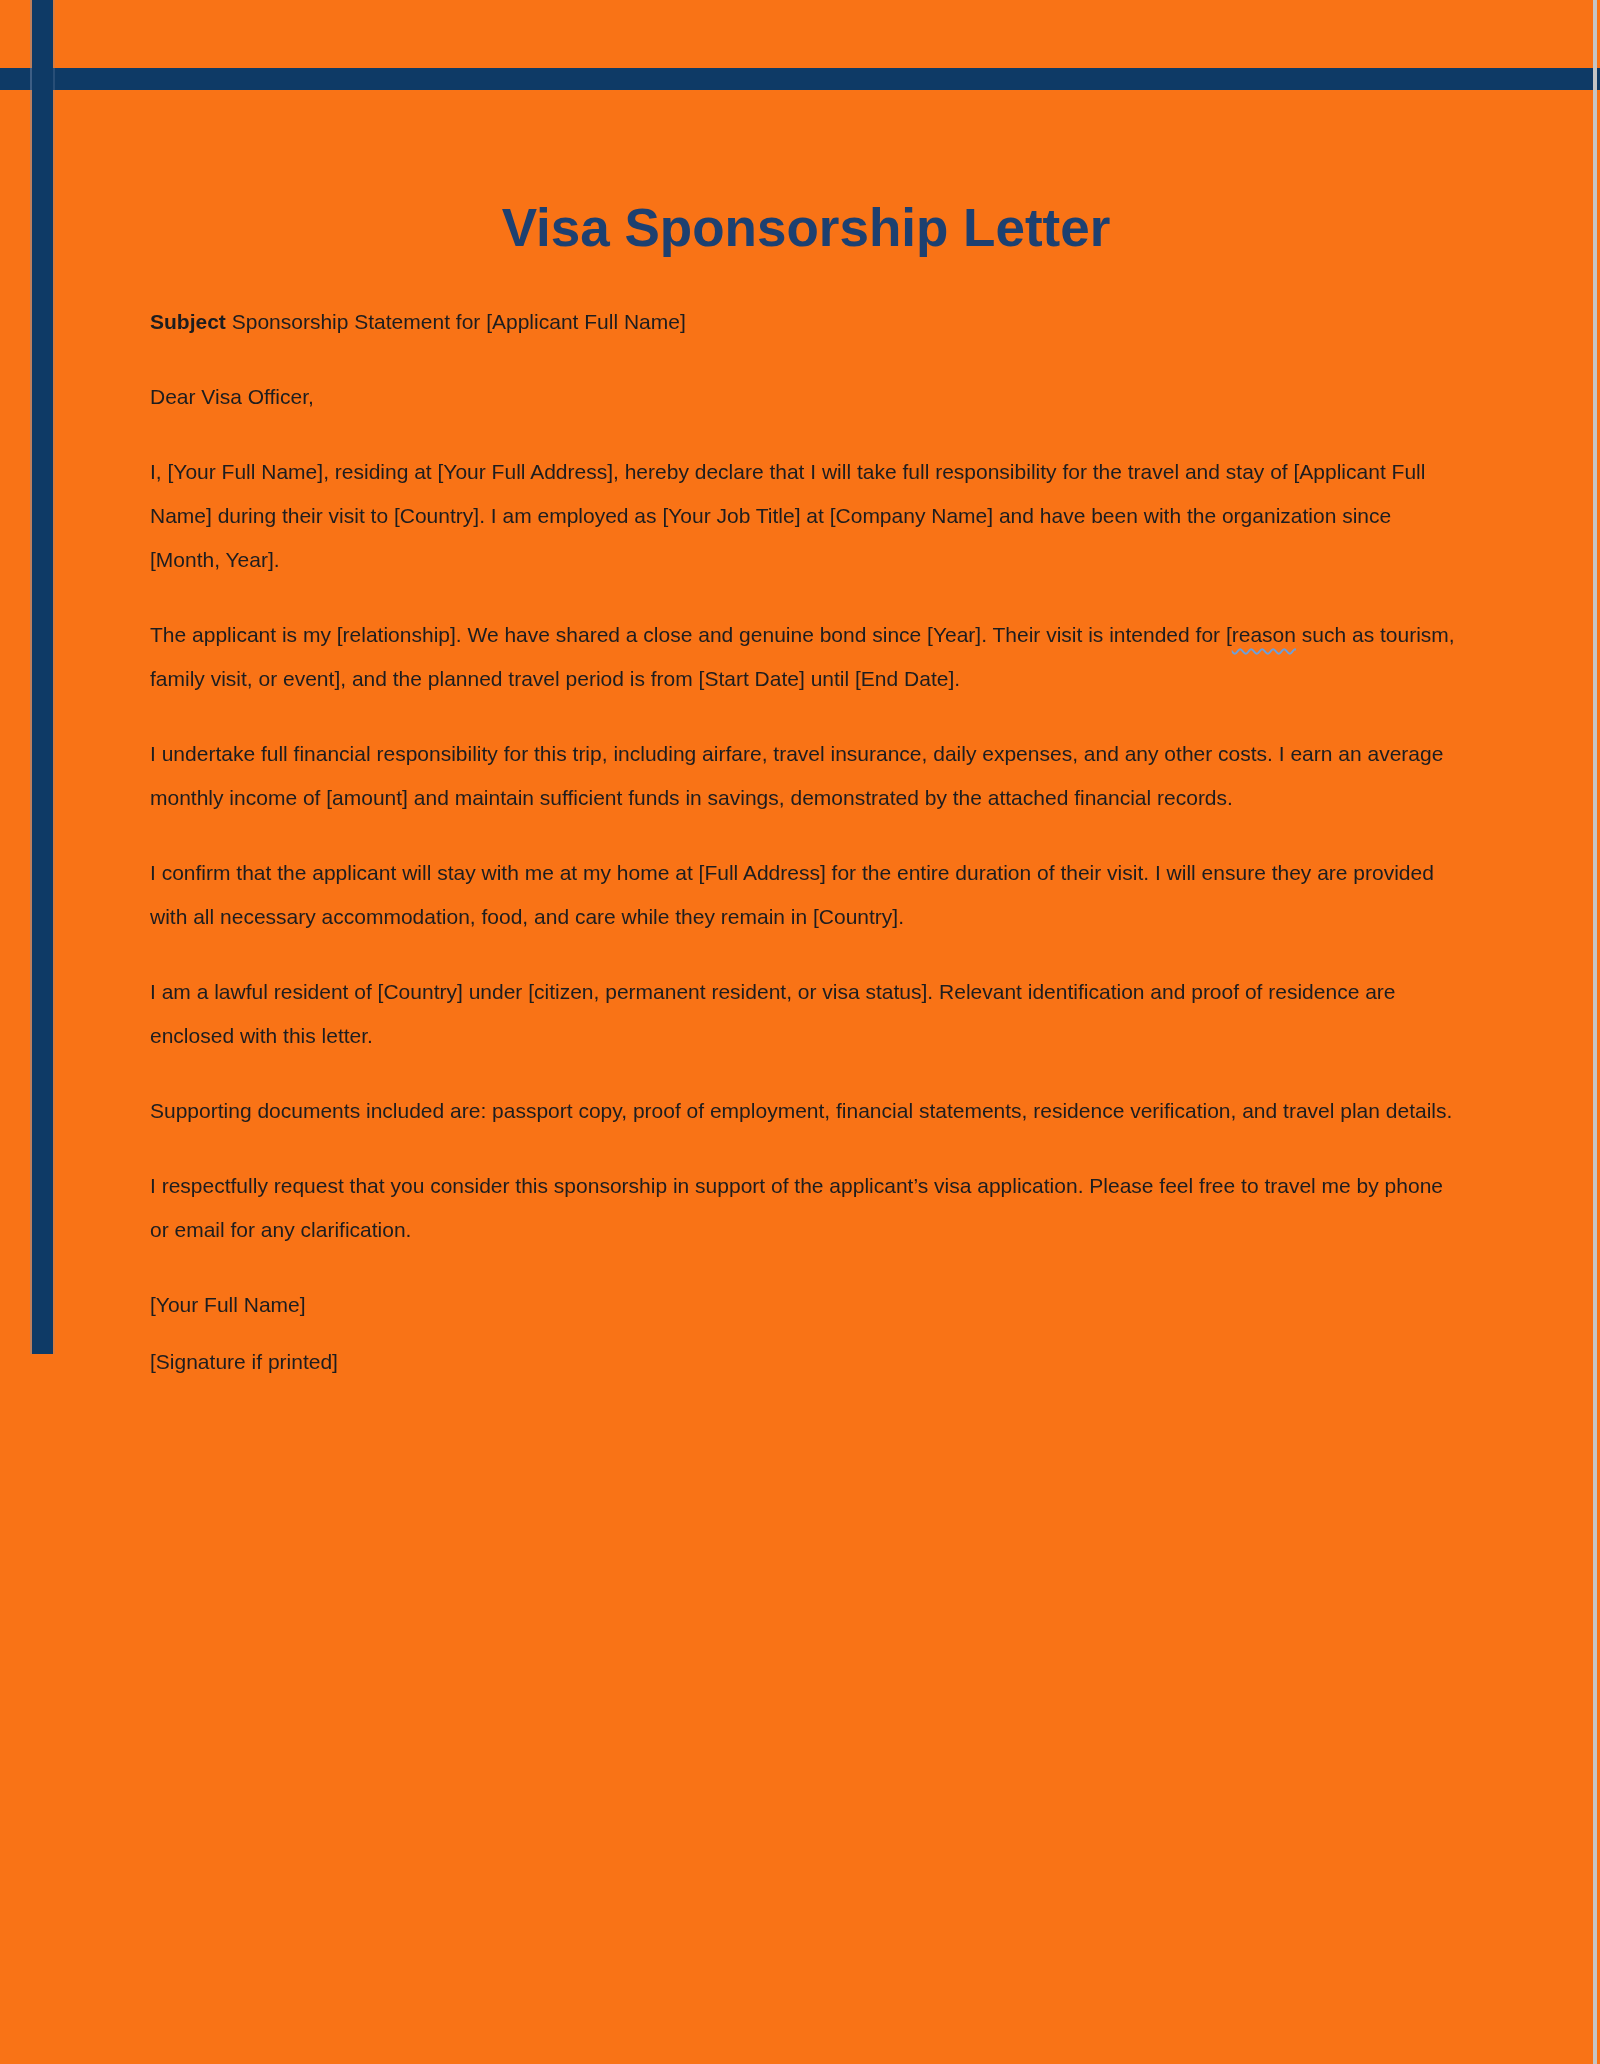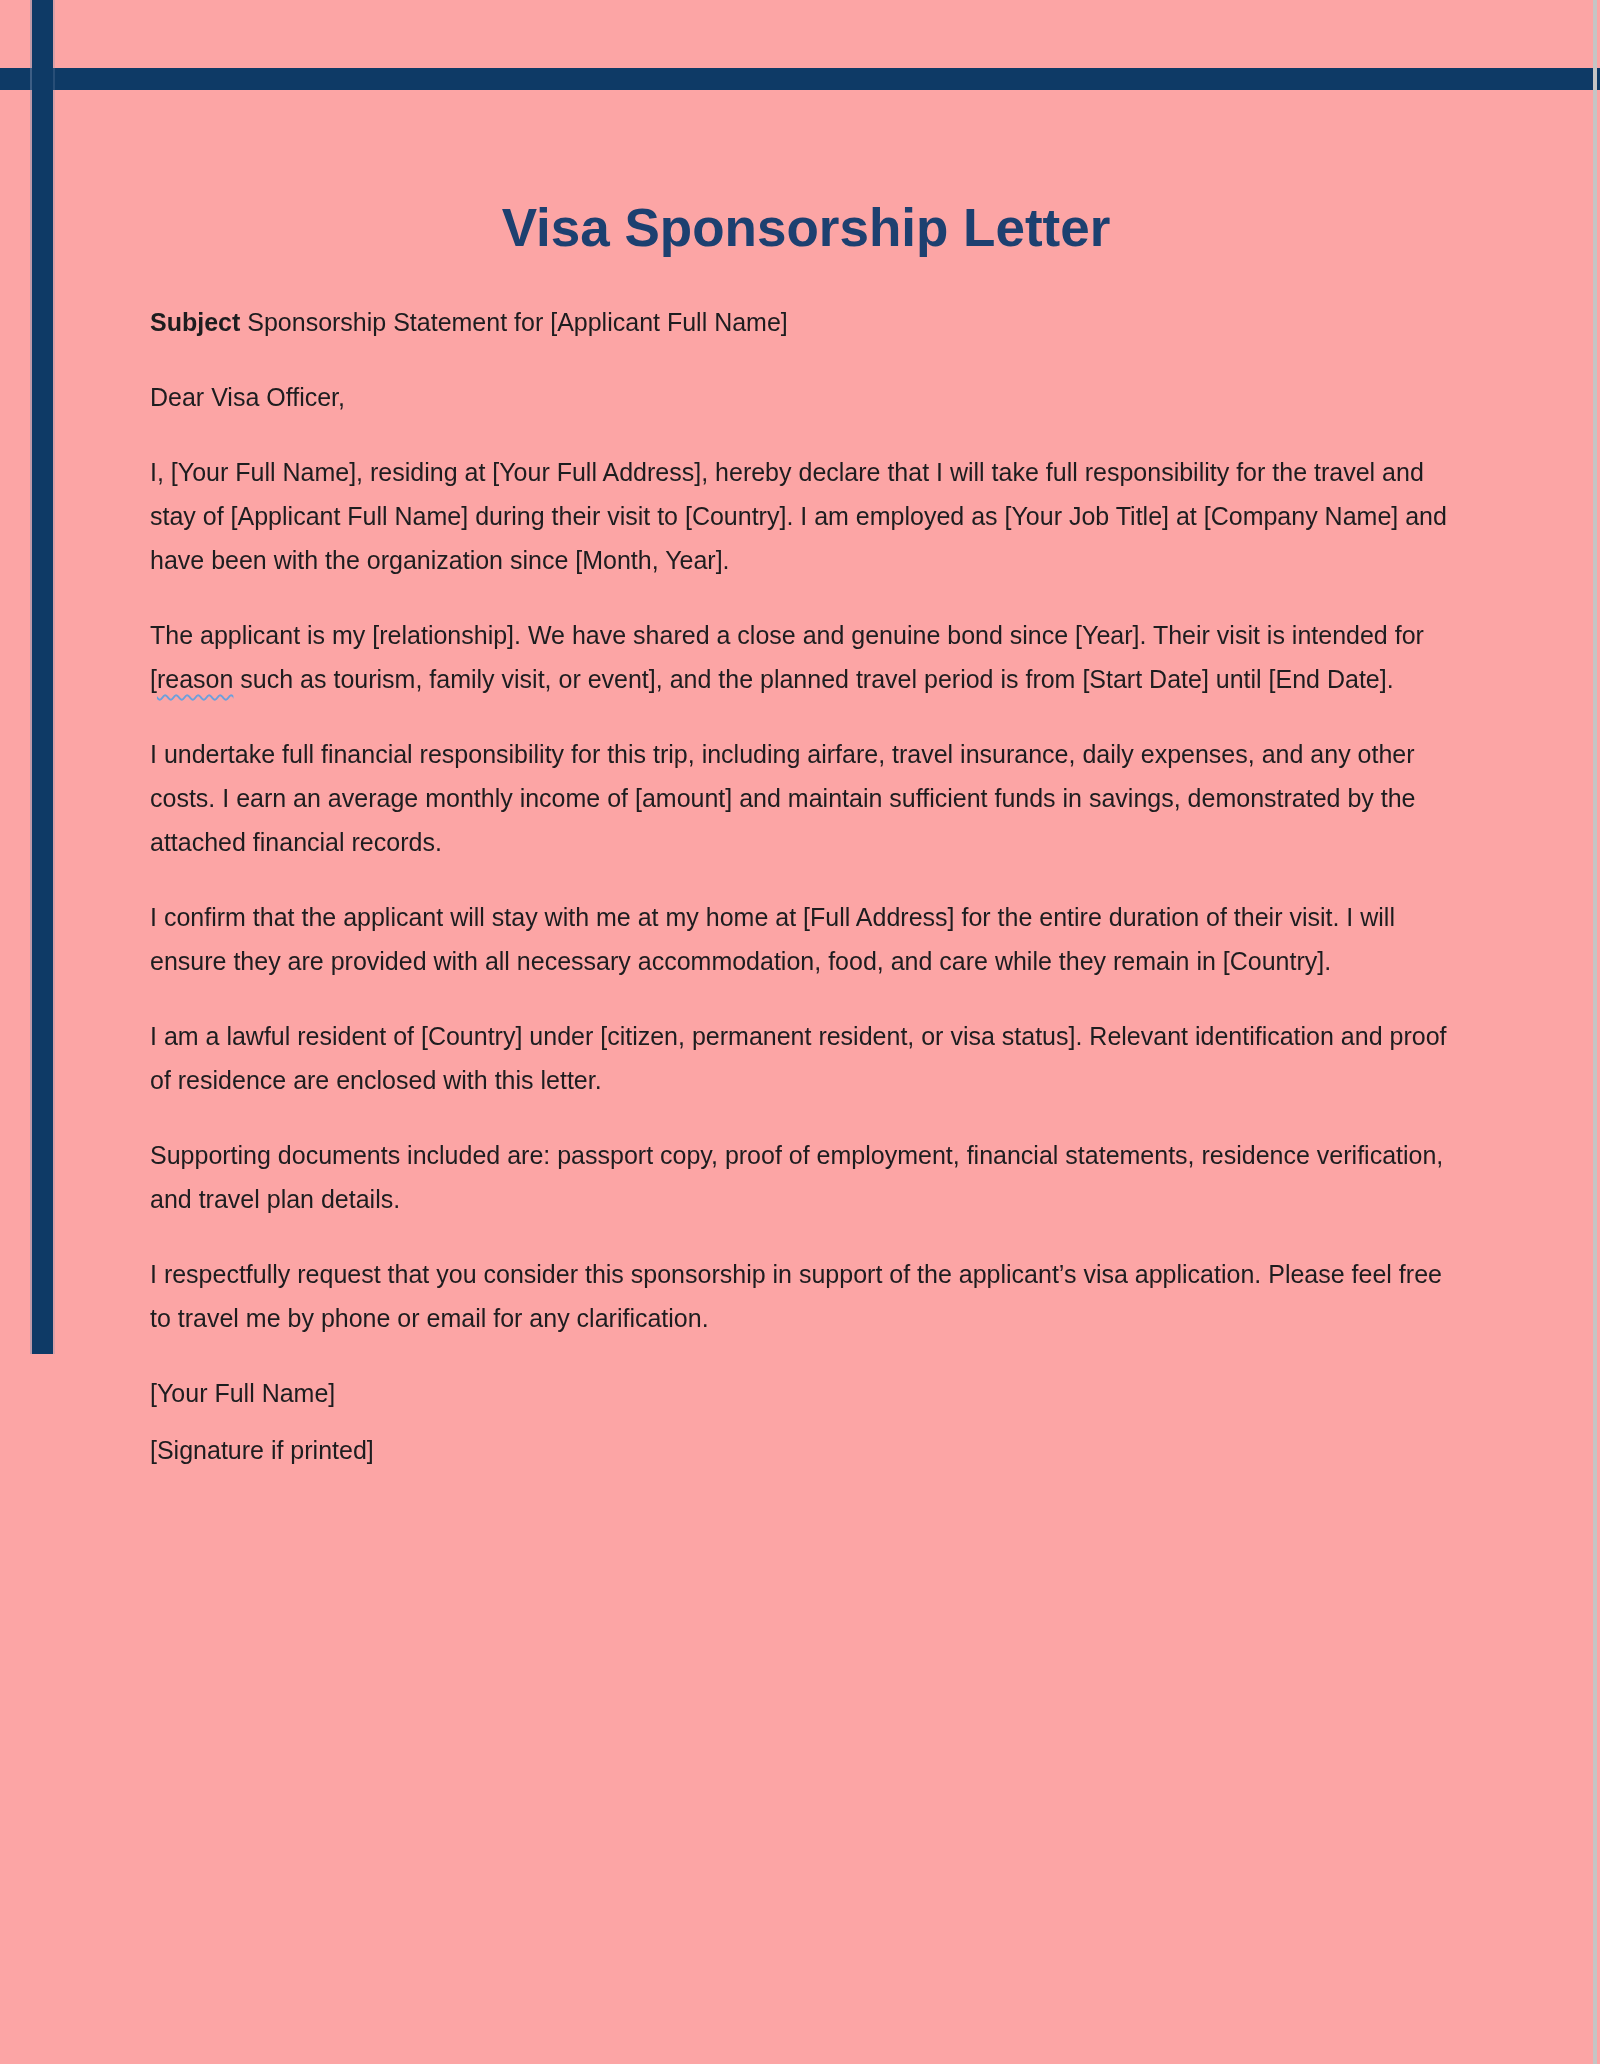--- a/index.html
+++ b/index.html
@@ -4,21 +4,21 @@
 <style>
   html, body {
     margin: 0;
     padding: 0;
     background: #ffffff;
   }
   .page {
     position: relative;
     width: 1600px;
     height: 2064px;
-    background: #fca5a5;
+    background: #f97316;
     overflow: hidden;
     font-family: "Liberation Sans", sans-serif;
     color: #1d1d1f;
   }
   
   .top-bar {
     position: absolute;
     top: 68px;
     left: 0;
     width: 100%;
@@ -51,21 +51,21 @@
   .doc-title {
     margin: 196px 0 0 0;
     text-align: center;
     font-size: 53px;
     font-weight: 700;
     color: #1d4070;
     line-height: 64px;
   }
   .para {
     margin: 0 0 31px 0;
-    font-size: 25px;
+    font-size: 21px;
     line-height: 44px;
     text-align: left;
   }
   .subject-line {
     margin-top: 40px;
   }
   .bold {
     font-weight: 700;
   }
   .squiggle {

